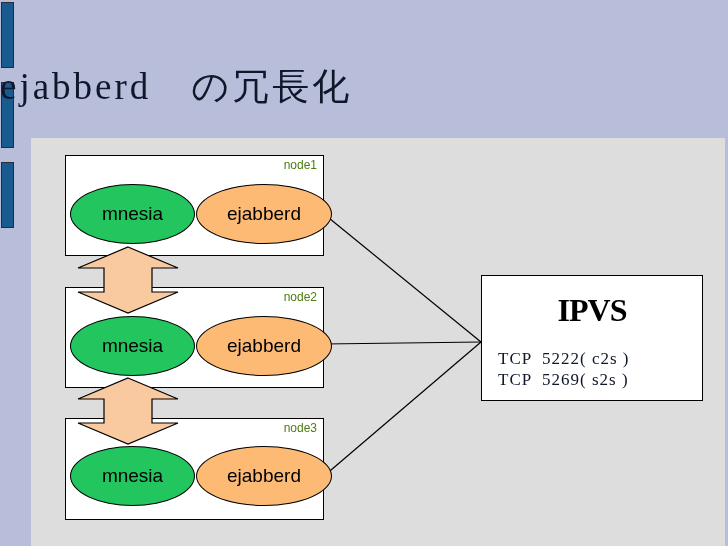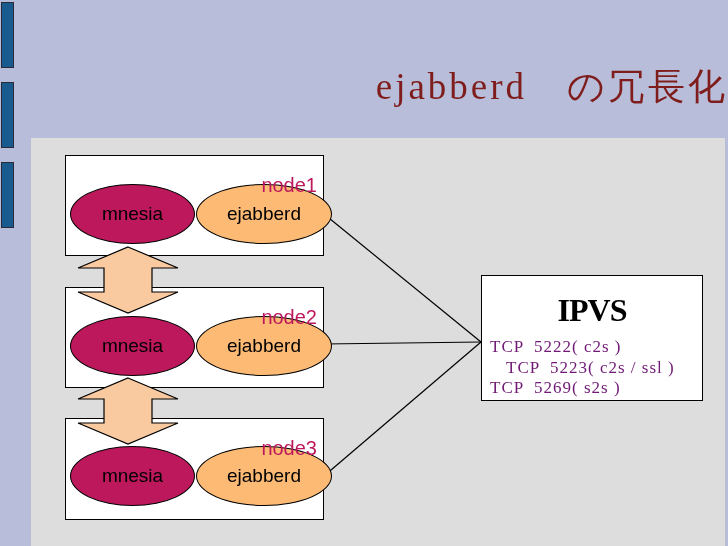--- a/index.html
+++ b/index.html
@@ -27,25 +27,25 @@
   .side-bar.b1 { top: 2px;   height: 66px; }
   .side-bar.b2 { top: 82px;  height: 66px; }
   .side-bar.b3 { top: 162px; height: 66px; }
 
   
   .title {
     position: absolute;
     left: 0;
     top: 62px;
     width: 728px;
-    text-align: right;
+    text-align: left;
     font-family: "Liberation Serif", serif;
     font-size: 37px;
     letter-spacing: 3px;
-    color: #7f1d1d;
+    color: #0f172a;
     white-space: pre;
   }
 
   
   .content-panel {
     position: absolute;
     left: 31px;
     top: 138px;
     width: 694px;
     height: 408px;
@@ -62,45 +62,44 @@
     box-sizing: border-box;
   }
   .node-box.n1 { top: 155px; height: 101px; }
   .node-box.n2 { top: 287px; height: 101px; }
   .node-box.n3 { top: 418px; height: 102px; }
 
   .node-label {
     position: absolute;
     right: 6px;
     top: 2px;
-    font-size: 20px;
-    color: #be185d;
+    font-size: 12px;
+    color: #4d7c0f;
     letter-spacing: 0px;
     z-index: 6;
-    margin-top: 16px;
   }
 
   
   .ellipse {
     position: absolute;
     border: 1px solid #000000;
     border-radius: 50%;
     box-sizing: border-box;
     display: flex;
     align-items: center;
     justify-content: center;
     font-size: 19px;
     color: #000000;
     z-index: 5;
   }
   .ellipse.mnesia {
     left: 70px;
     width: 125px;
     height: 60px;
-    background: #be185d;
+    background: #22c55e;
   }
   .ellipse.ejabberd {
     left: 196px;
     width: 136px;
     height: 60px;
     background: #fdba74;
   }
   .row1 .ellipse { top: 184px; }
   .row2 .ellipse { top: 316px; }
   .row3 .ellipse { top: 446px; }
@@ -140,23 +139,23 @@
   }
   .ipvs-title {
     text-align: center;
     font-weight: bold;
     font-size: 32px;
     letter-spacing: -1px;
     margin-top: 16px;
     color: #000000;
   }
   .ipvs-lines {
-    margin-top: 8px;
-    padding-left: 8px;
-    color: #701a75;
+    margin-top: 20px;
+    padding-left: 16px;
+    color: #0f172a;
   }
   .ipvs-line {
     font-size: 17px;
     letter-spacing: 1px;
     line-height: 1.22;
     white-space: pre;
   }
   .ipvs-line.indent { padding-left: 16px; }
 </style>
 </head>
@@ -206,18 +205,17 @@
 
     <polygon points="128,247 178,268 152,268 152,292 178,292 128,313 78,292 104,292 104,268 78,268" fill="#f9c9a0" stroke="#000000" stroke-width="1.2"></polygon>
 
     <polygon points="128,378 178,399 152,399 152,423 178,423 128,444 78,423 104,423 104,399 78,399" fill="#f9c9a0" stroke="#000000" stroke-width="1.2"></polygon>
   </svg>
 
   <div class="ipvs-box">
     <div class="ipvs-title">IPVS</div>
     <div class="ipvs-lines">
       <div class="ipvs-line">TCP  5222( c2s )</div>
-      <div class="ipvs-line indent">TCP  5223( c2s / ssl )</div>
       <div class="ipvs-line">TCP  5269( s2s )</div>
     </div>
   </div>
 
 </div>
 
 </body></html>

